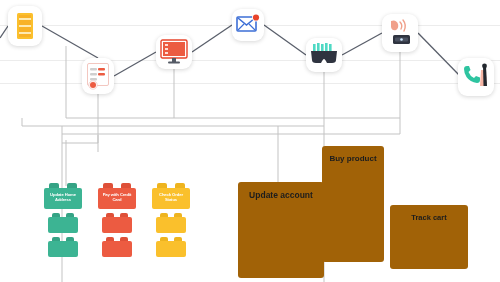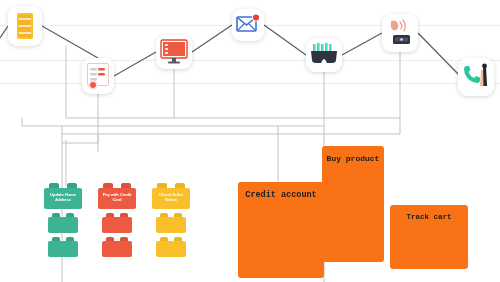--- a/index.html
+++ b/index.html
@@ -40,24 +40,23 @@
     font-weight:bold;
     line-height:1.12;
     letter-spacing:-.1px;
     z-index:3;
     overflow:hidden;
   }
 
   
   .panel{
     position:absolute;
-    background:#f97316;
+    background:#a16207;
     border-radius:3px;
     z-index:4;
-    font-family:Liberation Mono, monospace;
   }
   .panel .ptitle{
     position:absolute;left:0;right:0;
     text-align:center;
     color:#1d1d1d;
     font-weight:bold;
   }
 </style>
 </head>
 <body>
@@ -241,21 +240,21 @@
       </div>
       <div class="brick" style="left: 156px; top: 237px; width: 30px; height: 20px;">
         <div class="stud" style="left: 4px; top: 0px; width: 8px; height: 6px; background: rgb(238, 180, 31);"></div>
         <div class="stud" style="left: 18px; top: 0px; width: 8px; height: 6px; background: rgb(238, 180, 31);"></div>
         <div class="body" style="top: 4px; width: 30px; height: 16px; background: rgb(250, 192, 44);"></div>
       </div>
     </div>
 
   <div id="panels">
       <div class="panel" style="left: 238px; top: 182px; width: 86px; height: 96px;">
-        <div class="ptitle" style="top: 8px; font-size: 8.5px;">Credit account</div>
+        <div class="ptitle" style="top: 8px; font-size: 8.5px;">Update account</div>
       </div>
       <div class="brick" style="left: 248px; top: 210px; width: 36px; height: 24px;">
         <div class="stud" style="left: 5px; top: 0px; width: 10px; height: 7px; background: rgb(238, 180, 31);"></div>
         <div class="stud" style="left: 21px; top: 0px; width: 10px; height: 7px; background: rgb(238, 180, 31);"></div>
         <div class="body" style="top: 5px; width: 36px; height: 19px; background: rgb(250, 192, 44);"></div>
         <div class="lbl" style="top: 9.56px; font-size: 3.8px; color: rgb(255, 255, 255); padding: 0px 1px; height: 17px;">Fill ID Information</div>
       </div>
       <div class="brick" style="left: 248px; top: 233px; width: 36px; height: 24px;">
         <div class="stud" style="left: 5px; top: 0px; width: 10px; height: 4px; background: rgb(222, 80, 56);"></div>
         <div class="stud" style="left: 21px; top: 0px; width: 10px; height: 4px; background: rgb(222, 80, 56);"></div>

